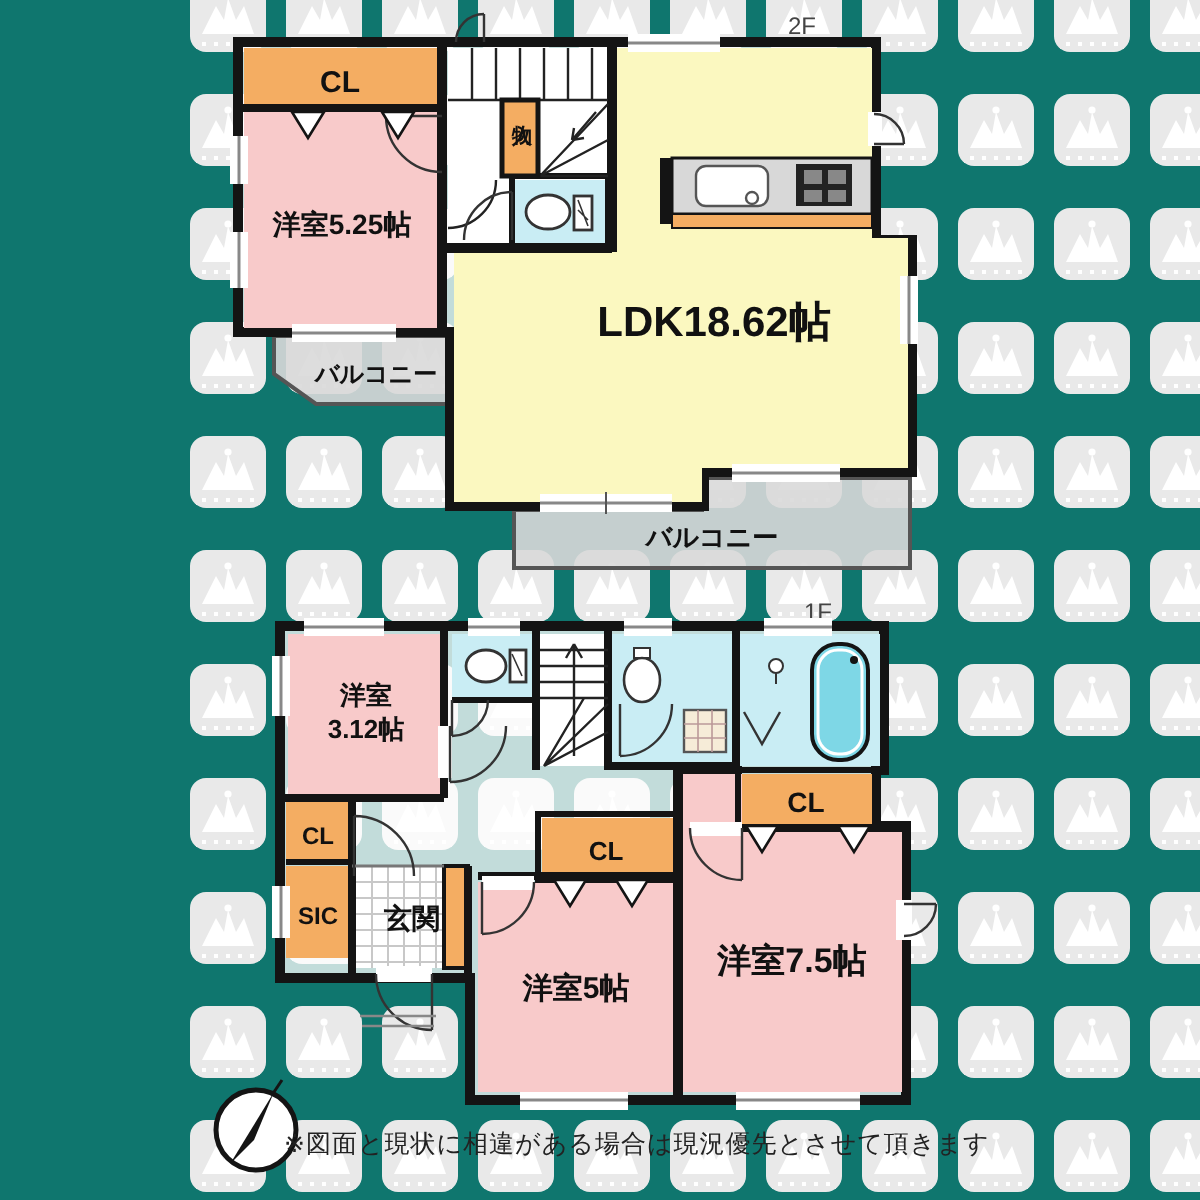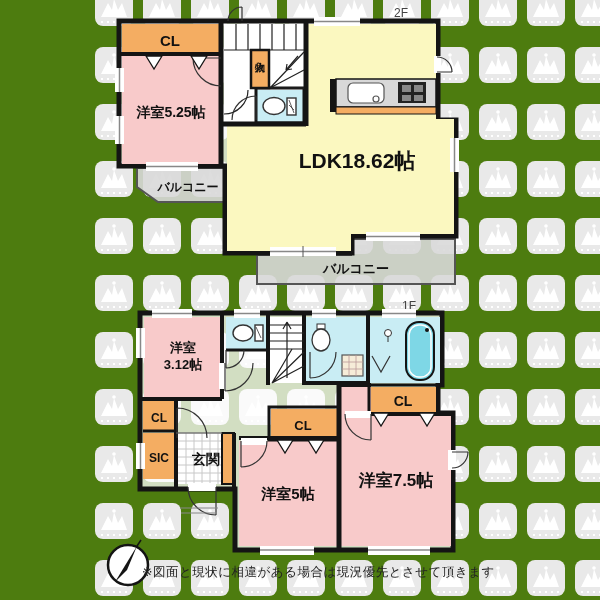--- a/index.html
+++ b/index.html
@@ -1,17 +1,17 @@
 <!DOCTYPE html>
 <html><head>
 <meta charset="utf-8">
 <style>
   html,body{margin:0;padding:0;background:#ffffff;}
   body{font-family:"Liberation Sans","DejaVu Sans",sans-serif;}
-  #canvas{position:relative;width:600px;height:600px;background:#4d7c0f;overflow:hidden;}
+  #canvas{position:relative;width:600px;height:600px;background:#0f766e;overflow:hidden;}
   svg text{font-family:"Liberation Sans","DejaVu Sans",sans-serif;}
   .room-label{font-weight:bold;fill:#111;}
   .floor-label{fill:#444;}
   .vert{writing-mode:vertical-rl;text-orientation:upright;}
 </style>
 </head>
 <body>
 
 <div id="canvas">
 <svg width="600" height="600" viewBox="0 0 600 600">

